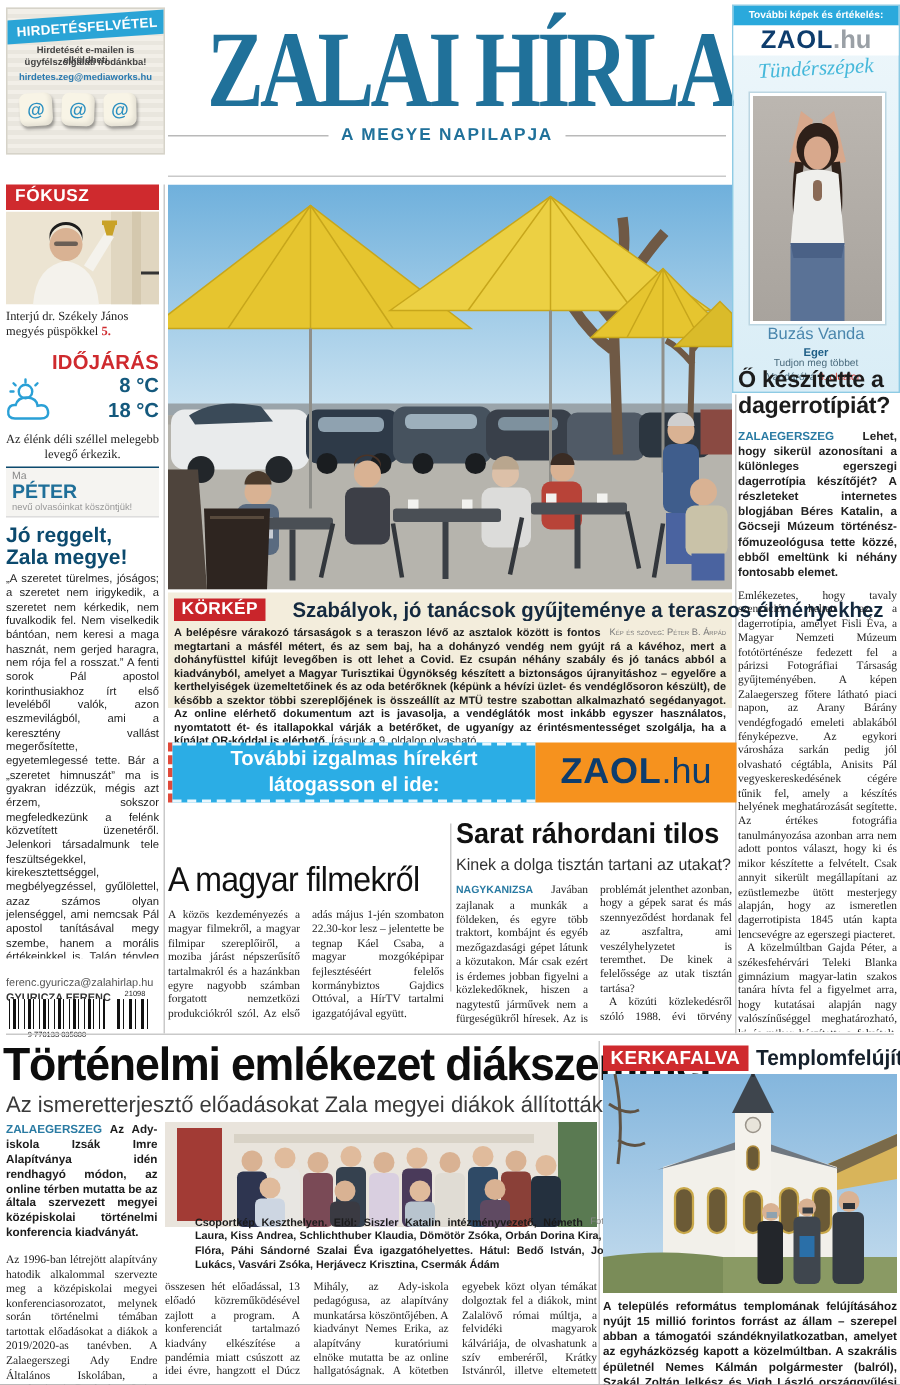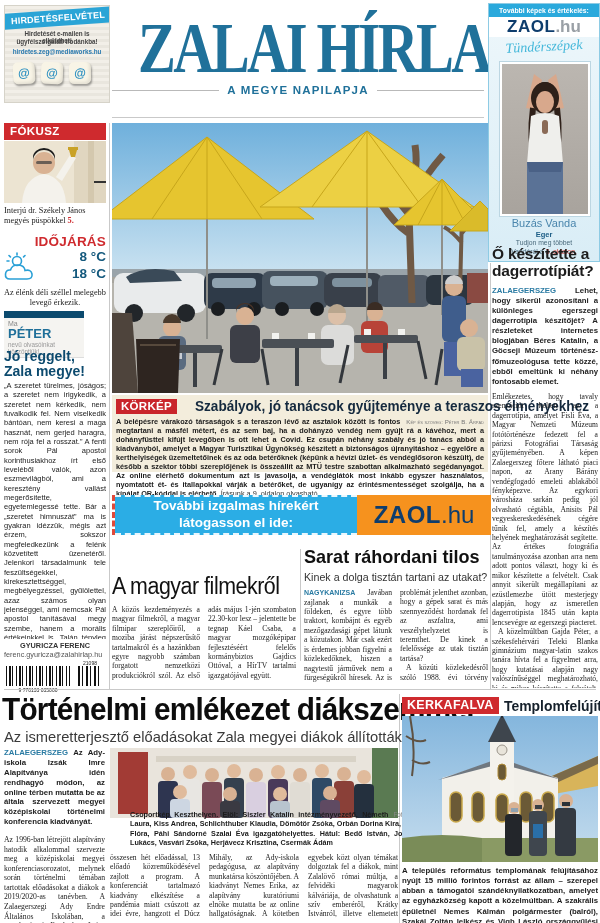--- a/index.html
+++ b/index.html
@@ -48,28 +48,28 @@
   .fokusz{left:4px;top:123px;width:102px;height:17px;background:#cf2a2e;color:#fff;font-weight:800;font-size:11.5px;
           line-height:17px;padding-left:6px;box-sizing:border-box;letter-spacing:.4px;}
   .priest{left:4px;top:141px;width:102px;height:62px;}
   .fok-cap{left:4px;top:206px;width:102px;font-family:"Liberation Serif",serif;font-size:8.3px;line-height:1.25;color:#222;}
   .fok-cap b{color:#cf2a2e;}
   .weather{left:4px;top:234px;width:102px;text-align:right;}
   .weather .wlabel{font-weight:800;font-size:13.5px;color:#cf2a2e;letter-spacing:.2px;}
   .weather .wtemp{font-weight:800;font-size:13.5px;color:#14597d;line-height:1.25;}
   .cloudicon{position:absolute;left:2px;top:252px;}
   .wnote{left:4px;top:288px;width:102px;font-family:"Liberation Serif",serif;font-size:8.3px;line-height:1.25;text-align:center;color:#222;}
-  .nameday{left:4px;top:311px;width:80px;background:#f5f4f1;border-top:7px solid #0c4a6e;border-bottom:1px solid #ddd;
+  .nameday{left:4px;top:311px;width:102px;background:#f5f4f1;border-top:1px solid #0c4a6e;border-bottom:1px solid #ddd;
            padding:2px 4px;box-sizing:border-box;}
   .nd-pre{font-size:7px;color:#888;}
   .nd-name{font-size:13px;font-weight:800;color:#1f6f99;line-height:1.1;}
   .nd-suf{font-size:6.3px;color:#999;}
   .op-title{left:4px;top:349px;width:102px;font-size:14px;font-weight:800;color:#0c4a6e;line-height:1.1;}
   .op-body{left:4px;top:381px;width:102px;height:258px;overflow:hidden;font-size:7.5px;line-height:1.245;color:#1c1c1c;text-align:justify;}
-  .op-author{left:4px;top:641px;width:102px;font-size:7.3px;font-weight:700;color:#333;text-align:center;}
+  .op-author{left:4px;top:660px;width:102px;font-size:7.3px;font-weight:700;color:#333;}
   .op-email{left:4px;top:650px;width:102px;font-size:7.3px;color:#555;}
   .barcode{left:6px;top:663px;width:98px;height:28px;}
   .bc-main{position:absolute;left:0;top:3px;width:64px;height:20px;
      background:repeating-linear-gradient(90deg,#111 0 1px,#fff 1px 3px,#111 3px 5px,#fff 5px 6px,#111 6px 7px,#fff 7px 10px);}
   .bc-add{position:absolute;left:72px;top:3px;width:24px;height:20px;
      background:repeating-linear-gradient(90deg,#111 0 2px,#fff 2px 4px,#111 4px 5px,#fff 5px 8px);}
   .bc-num{position:absolute;left:0;top:24px;width:64px;font-size:5px;text-align:center;color:#222;}
   .bc-addnum{position:absolute;left:72px;top:-3px;width:24px;font-size:5px;text-align:center;color:#222;}
 
   

